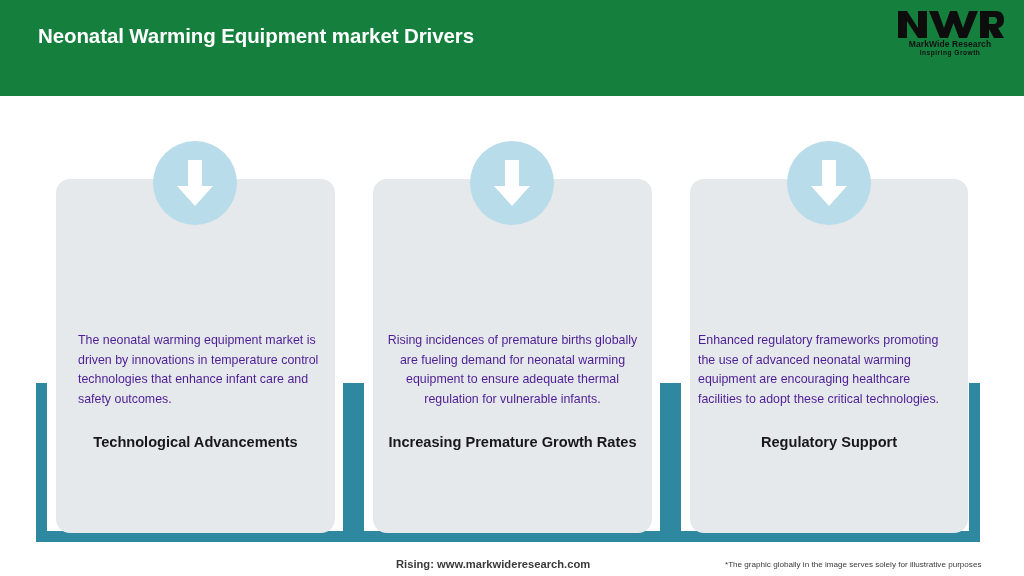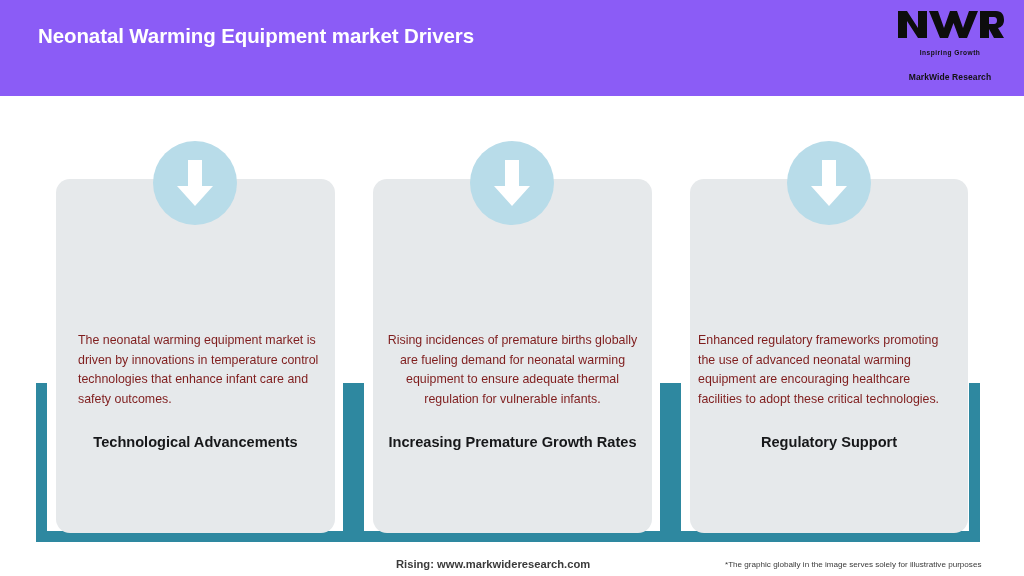--- a/index.html
+++ b/index.html
@@ -15,21 +15,21 @@
     position: relative;
   }
 
   
   #header {
     position: absolute;
     left: 0;
     top: 0;
     width: 1024px;
     height: 96px;
-    background: #8b5cf6;
+    background: #15803d;
   }
   #header-title {
     position: absolute;
     left: 38px;
     top: 24px;
     font-size: 20.5px;
     font-weight: bold;
     color: #ffffff;
     letter-spacing: -0.1px;
     white-space: nowrap;
@@ -53,21 +53,20 @@
   #logo-name {
     position: absolute;
     left: 0;
     top: 31px;
     width: 108px;
     text-align: center;
     font-size: 8.5px;
     font-weight: bold;
     color: #121212;
     letter-spacing: 0.1px;
-    margin-top: 33px;
   }
   #logo-tagline {
     position: absolute;
     left: 0;
     top: 41px;
     width: 108px;
     text-align: center;
     font-size: 6.6px;
     font-weight: bold;
     color: #121212;
@@ -103,21 +102,21 @@
     font-size: 14.6px;
     font-weight: bold;
     color: #17181a;
     line-height: 1.42;
   }
   .card-body {
     position: absolute;
     left: 22px;
     right: 14px;
     font-size: 12.4px;
-    color: #7f1d1d;
+    color: #4c1d95;
     line-height: 1.58;
     text-align: left;
   }
 
   .icon-circle {
     position: absolute;
     width: 84px;
     height: 84px;
     border-radius: 50%;
     background: #b8dce9;

